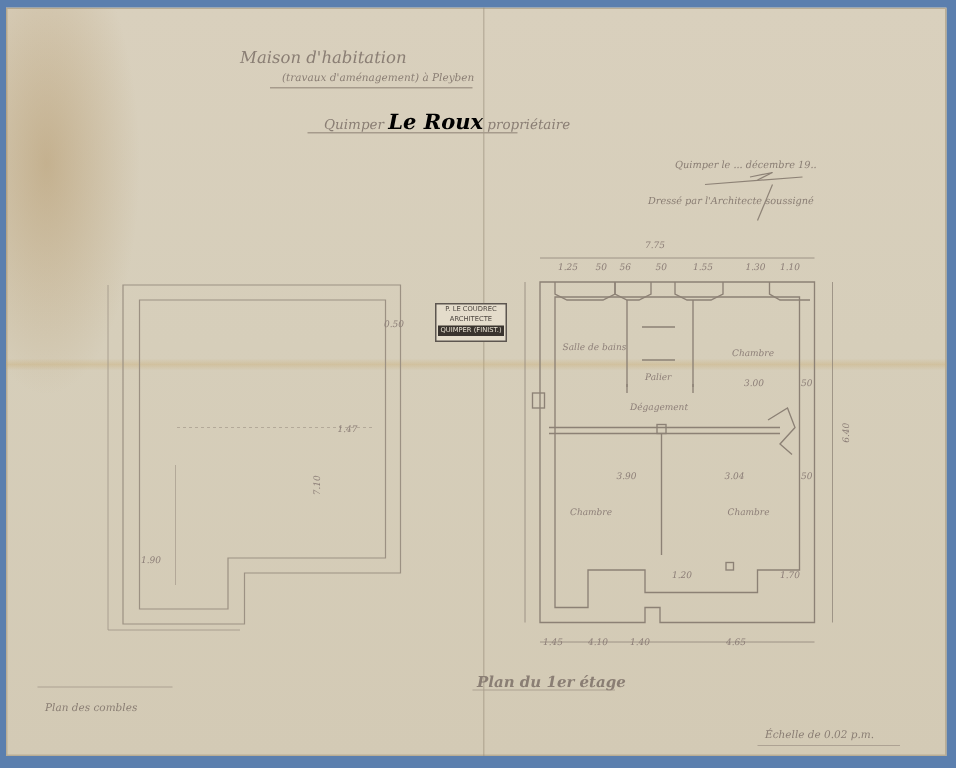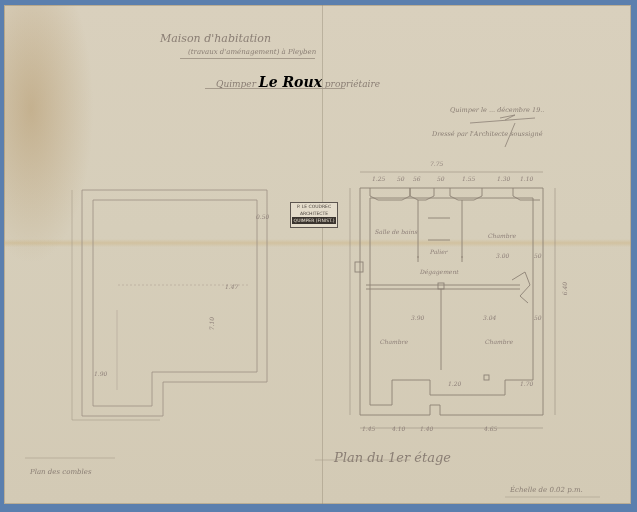--- a/index.html
+++ b/index.html
@@ -132,14 +132,14 @@
 <div class="dim" style="left:392px;top:425px;">4.10</div>
 <div class="dim" style="left:420px;top:425px;">1.40</div>
 <div class="dim" style="left:484px;top:425px;">4.65</div>
 
 <div class="dim" style="left:256px;top:213px;">0.50</div>
 <div class="dim" style="left:225px;top:283px;">1.47</div>
 <div class="dim" style="left:205px;top:320px;transform:rotate(-90deg);">7.10</div>
 <div class="dim" style="left:94px;top:370px;">1.90</div>
 
 <div class="hand" style="left:30px;top:468px;font-size:7px;">Plan des combles</div>
-<div class="hand" style="left:334px;top:450px;font-size:13px;">Plan du 1er étage</div>
+<div class="hand" style="left:318px;top:450px;font-size:10px;font-weight:bold;">Plan du 1er étage</div>
 <div class="hand" style="left:510px;top:486px;font-size:7px;">Échelle de 0.02 p.m.</div>
 
 </body></html>

